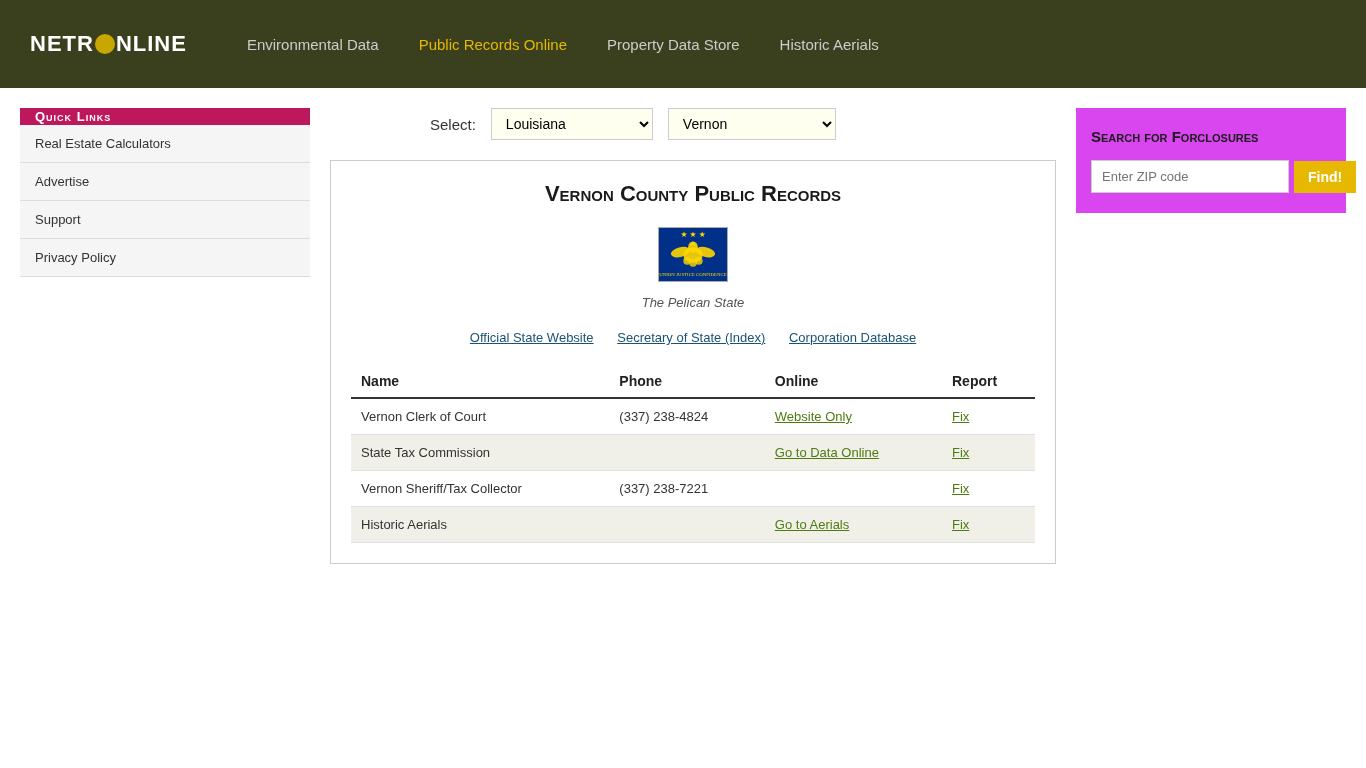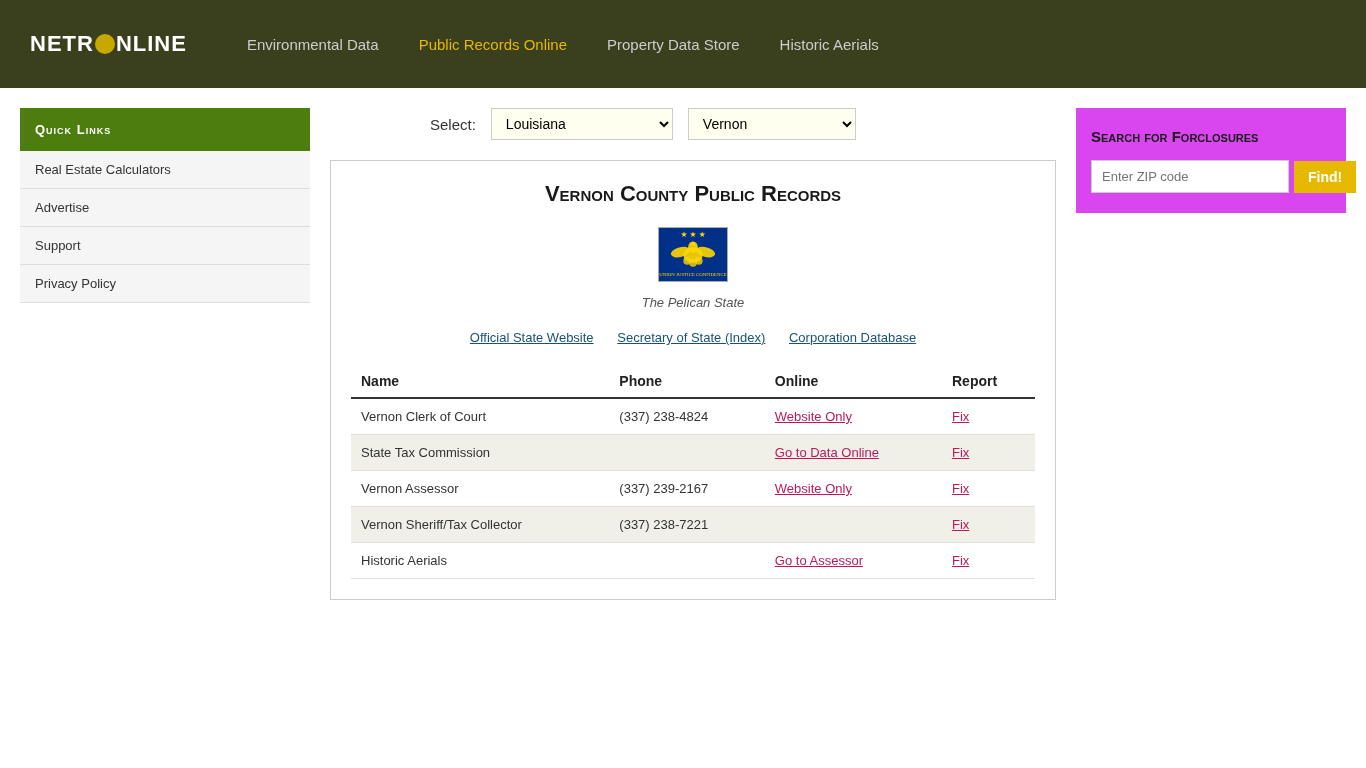--- a/index.html
+++ b/index.html
@@ -57,23 +57,23 @@
       padding: 20px 20px 20px 20px;
       gap: 20px;
     }
 
     
     #sidebar {
       width: 290px;
       flex-shrink: 0;
     }
     #quick-links-header {
-      background: #4d7c0f;
+      background: #be185d;
       color: #fff;
-      padding: 14px 15px;
+      padding: 1px 15px;
       font-size: 13px;
       font-variant: small-caps;
       font-weight: bold;
       letter-spacing: 1px;
     }
     .sidebar-item {
       background: #f5f5f5;
       border-bottom: 1px solid #ddd;
       padding: 11px 15px;
       color: #333;
@@ -98,21 +98,21 @@
     }
     #select-label {
       font-size: 15px;
       color: #333;
     }
     .state-select {
       background: #fffff0;
       border: 1px solid #ccc;
       padding: 6px 10px;
       font-size: 14px;
-      width: 182px;
+      width: 162px;
       cursor: pointer;
       appearance: auto;
     }
     .county-select {
       background: #fffff0;
       border: 1px solid #ccc;
       padding: 6px 10px;
       font-size: 14px;
       width: 168px;
       cursor: pointer;
@@ -199,21 +199,21 @@
     #records-table tbody tr:nth-child(even) {
       background: #f0f0e8;
     }
     #records-table td {
       padding: 10px 10px;
       font-size: 13px;
       vertical-align: top;
       border-bottom: 1px solid #e0e0e0;
     }
     .table-link {
-      color: #be185d;
+      color: #4d7c0f;
       text-decoration: underline;
       cursor: pointer;
     }
 
     
     #right-sidebar {
       width: 270px;
       flex-shrink: 0;
     }
     #foreclosure-box {
@@ -343,35 +343,29 @@
               <td><a class="table-link" href="#">Website Only</a></td>
               <td><a class="table-link" href="#">Fix</a></td>
             </tr>
             <tr>
               <td>State Tax Commission</td>
               <td></td>
               <td><a class="table-link" href="#">Go to Data Online</a></td>
               <td><a class="table-link" href="#">Fix</a></td>
             </tr>
             <tr>
-              <td>Vernon Assessor</td>
-              <td>(337) 239-2167</td>
-              <td><a class="table-link" href="#">Website Only</a></td>
-              <td><a class="table-link" href="#">Fix</a></td>
-            </tr>
-            <tr>
               <td>Vernon Sheriff/Tax Collector</td>
               <td>(337) 238-7221</td>
               <td></td>
               <td><a class="table-link" href="#">Fix</a></td>
             </tr>
             <tr>
               <td>Historic Aerials</td>
               <td></td>
-              <td><a class="table-link" href="#">Go to Assessor</a></td>
+              <td><a class="table-link" href="#">Go to Aerials</a></td>
               <td><a class="table-link" href="#">Fix</a></td>
             </tr>
           </tbody>
       </table>
     </div>
   </div>
 
   <div id="right-sidebar">
     <div id="foreclosure-box">
       <div id="foreclosure-title">Search for Forclosures</div>

